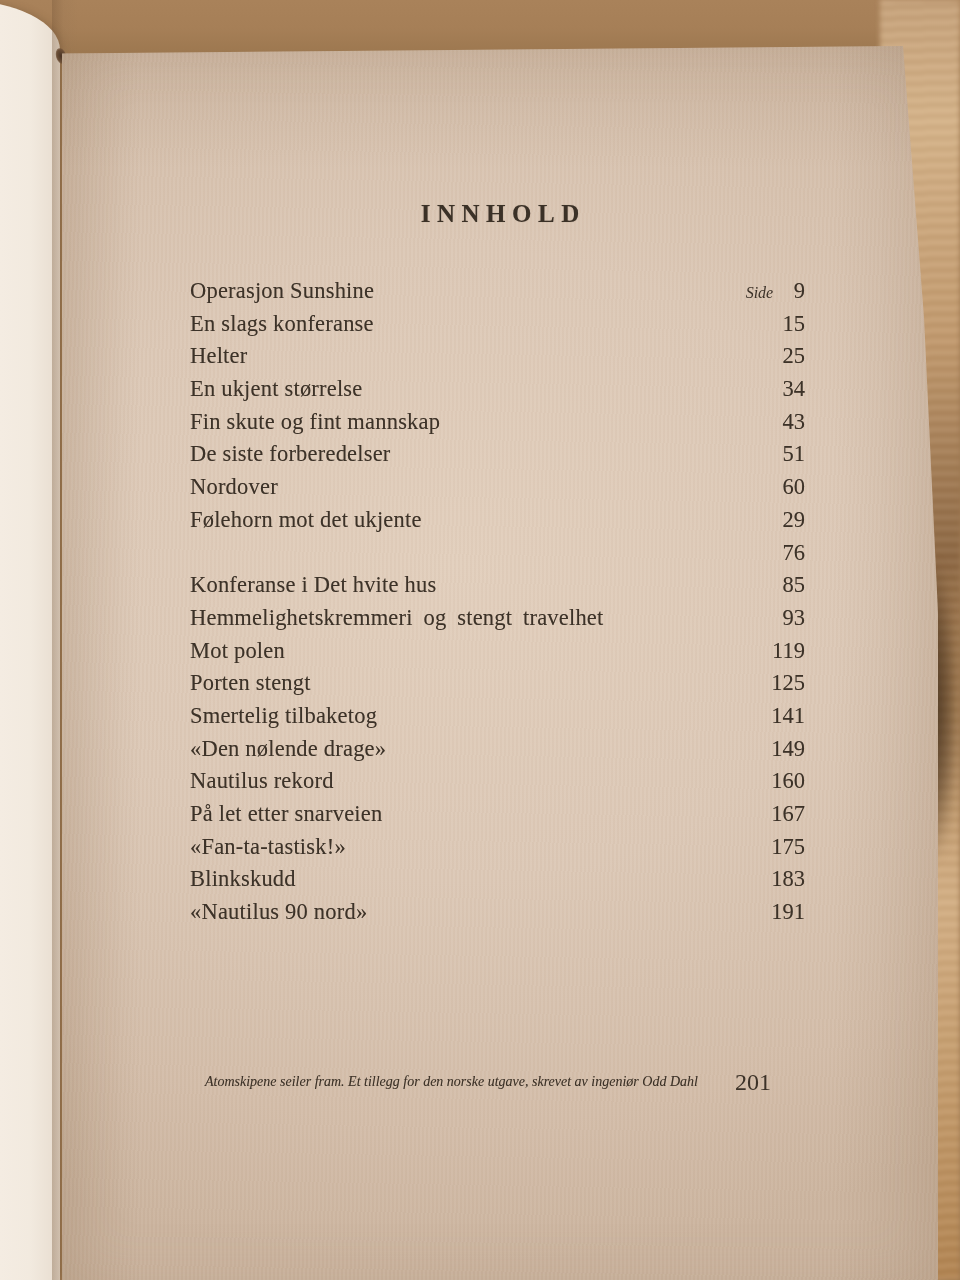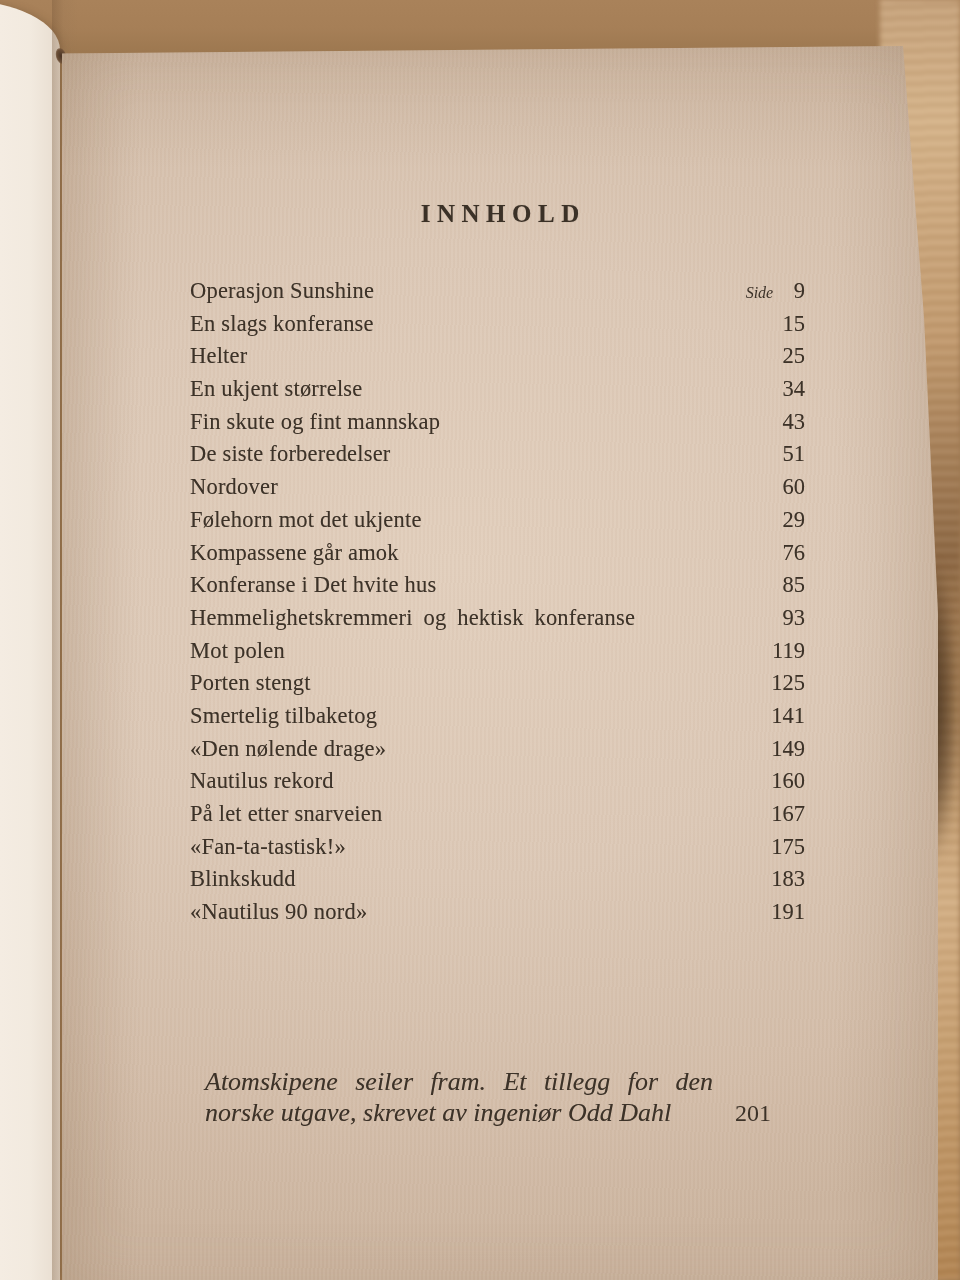--- a/index.html
+++ b/index.html
@@ -175,21 +175,21 @@
   .appendix {
     position: absolute;
     left: 143px;
     top: 1020px;
     width: 620px;
     display: flex;
     align-items: flex-end;
   }
   .appendix-text {
     font-style: italic;
-    font-size: 26px;
+    font-size: 14px;
     line-height: 31px;
     width: 508px;
     text-align: justify;
     color: #3c3228;
     text-shadow: 0 0 0.6px rgba(58,46,34,0.3);
   }
   .appendix-page {
     width: 58px;
     text-align: right;
     font-size: 24px;
@@ -255,31 +255,30 @@
             <span class="toc-title">Nordover</span>
             <span class="toc-leader">. . . . . . . . . . . . . . . . . . . . . . . . . . . . . . . . . . . . . . . . . . . . . . .</span>
             <span class="toc-page">60</span>
           </div>
           <div class="toc-row">
             <span class="toc-title">Følehorn mot det ukjente</span>
             <span class="toc-leader">. . . . . . . . . . . . . . . . . . . . . . . . . . . . . . . . . . . . . . . . . . . . . . .</span>
             <span class="toc-page">29</span>
           </div>
           <div class="toc-row">
-            <span class="toc-title">Kompassene går amok</span>
             <span class="toc-leader">. . . . . . . . . . . . . . . . . . . . . . . . . . . . . . . . . . . . . . . . . . . . . . .</span>
             <span class="toc-page">76</span>
           </div>
           <div class="toc-row">
             <span class="toc-title">Konferanse i Det hvite hus</span>
             <span class="toc-leader">. . . . . . . . . . . . . . . . . . . . . . . . . . . . . . . . . . . . . . . . . . . . . . .</span>
             <span class="toc-page">85</span>
           </div>
           <div class="toc-row nolead wide">
-            <span class="toc-title">Hemmelighetskremmeri og hektisk konferanse</span>
+            <span class="toc-title">Hemmelighetskremmeri og stengt travelhet</span>
             <span class="toc-leader">. . . . . . . . . . . . . . . . . . . . . . . . . . . . . . . . . . . . . . . . . . . . . . .</span>
             <span class="toc-page">93</span>
           </div>
           <div class="toc-row">
             <span class="toc-title">Mot polen</span>
             <span class="toc-leader">. . . . . . . . . . . . . . . . . . . . . . . . . . . . . . . . . . . . . . . . . . . . . . .</span>
             <span class="toc-page">119</span>
           </div>
           <div class="toc-row">
             <span class="toc-title">Porten stengt</span>

